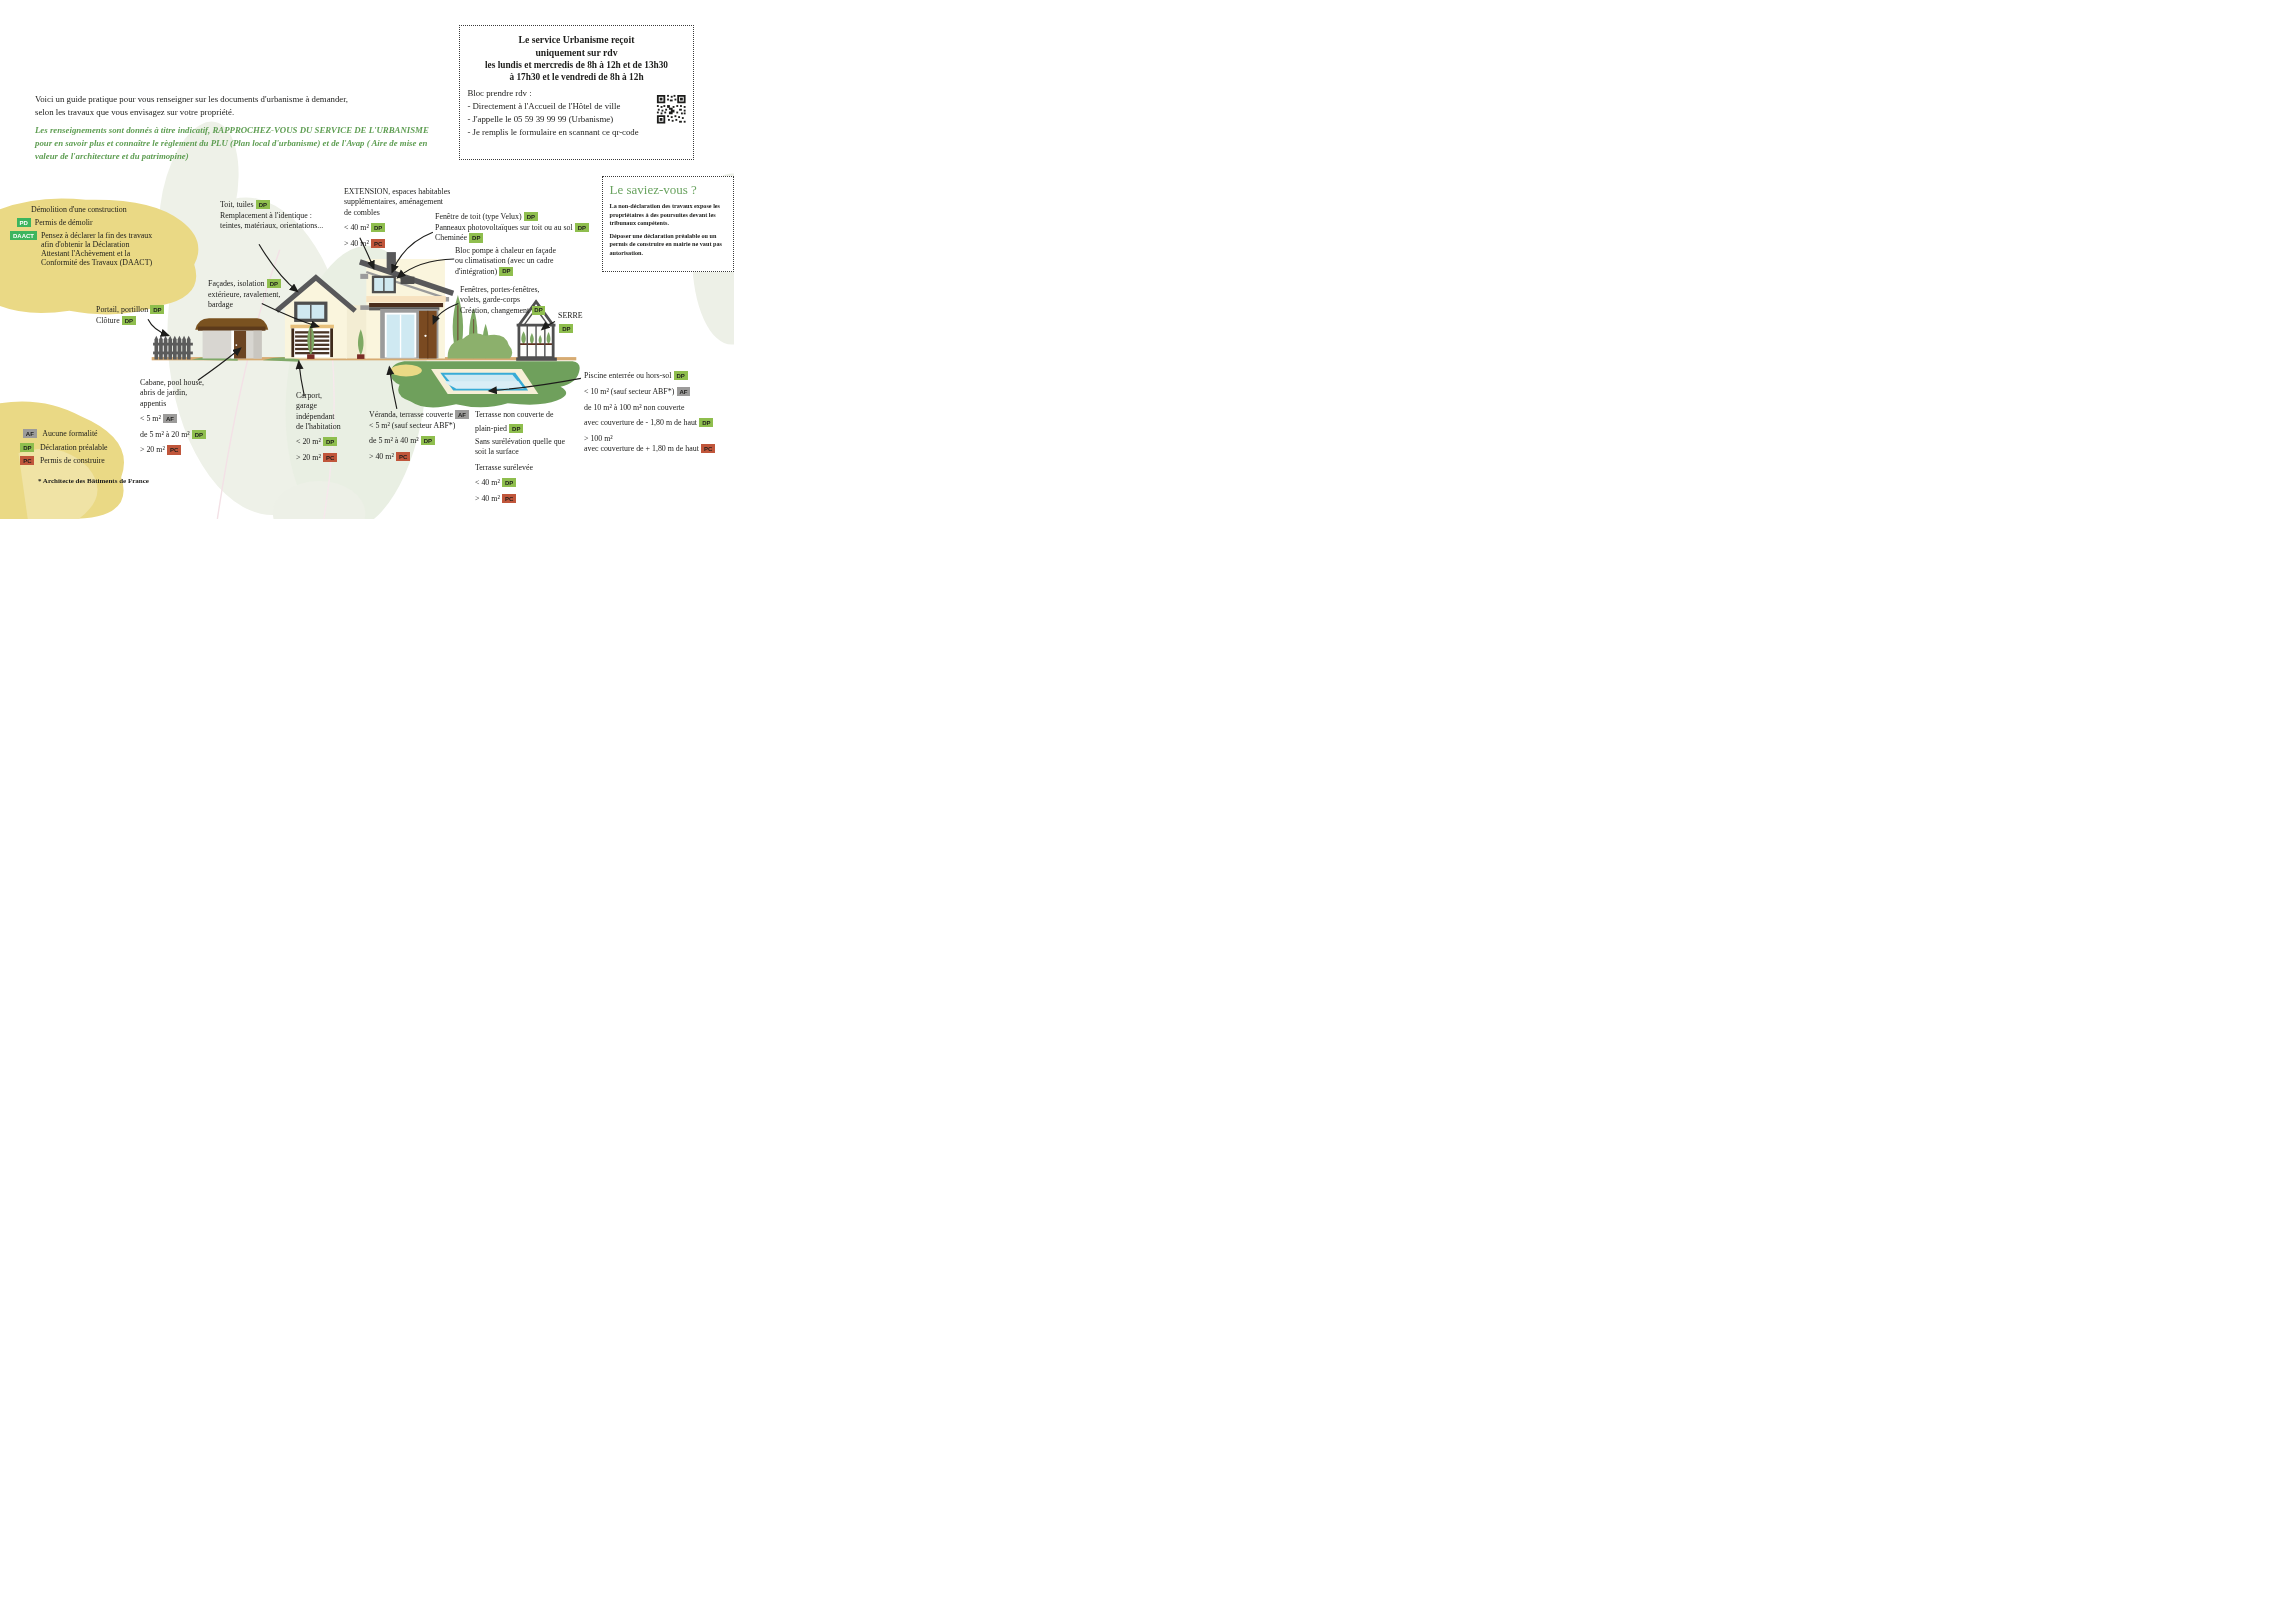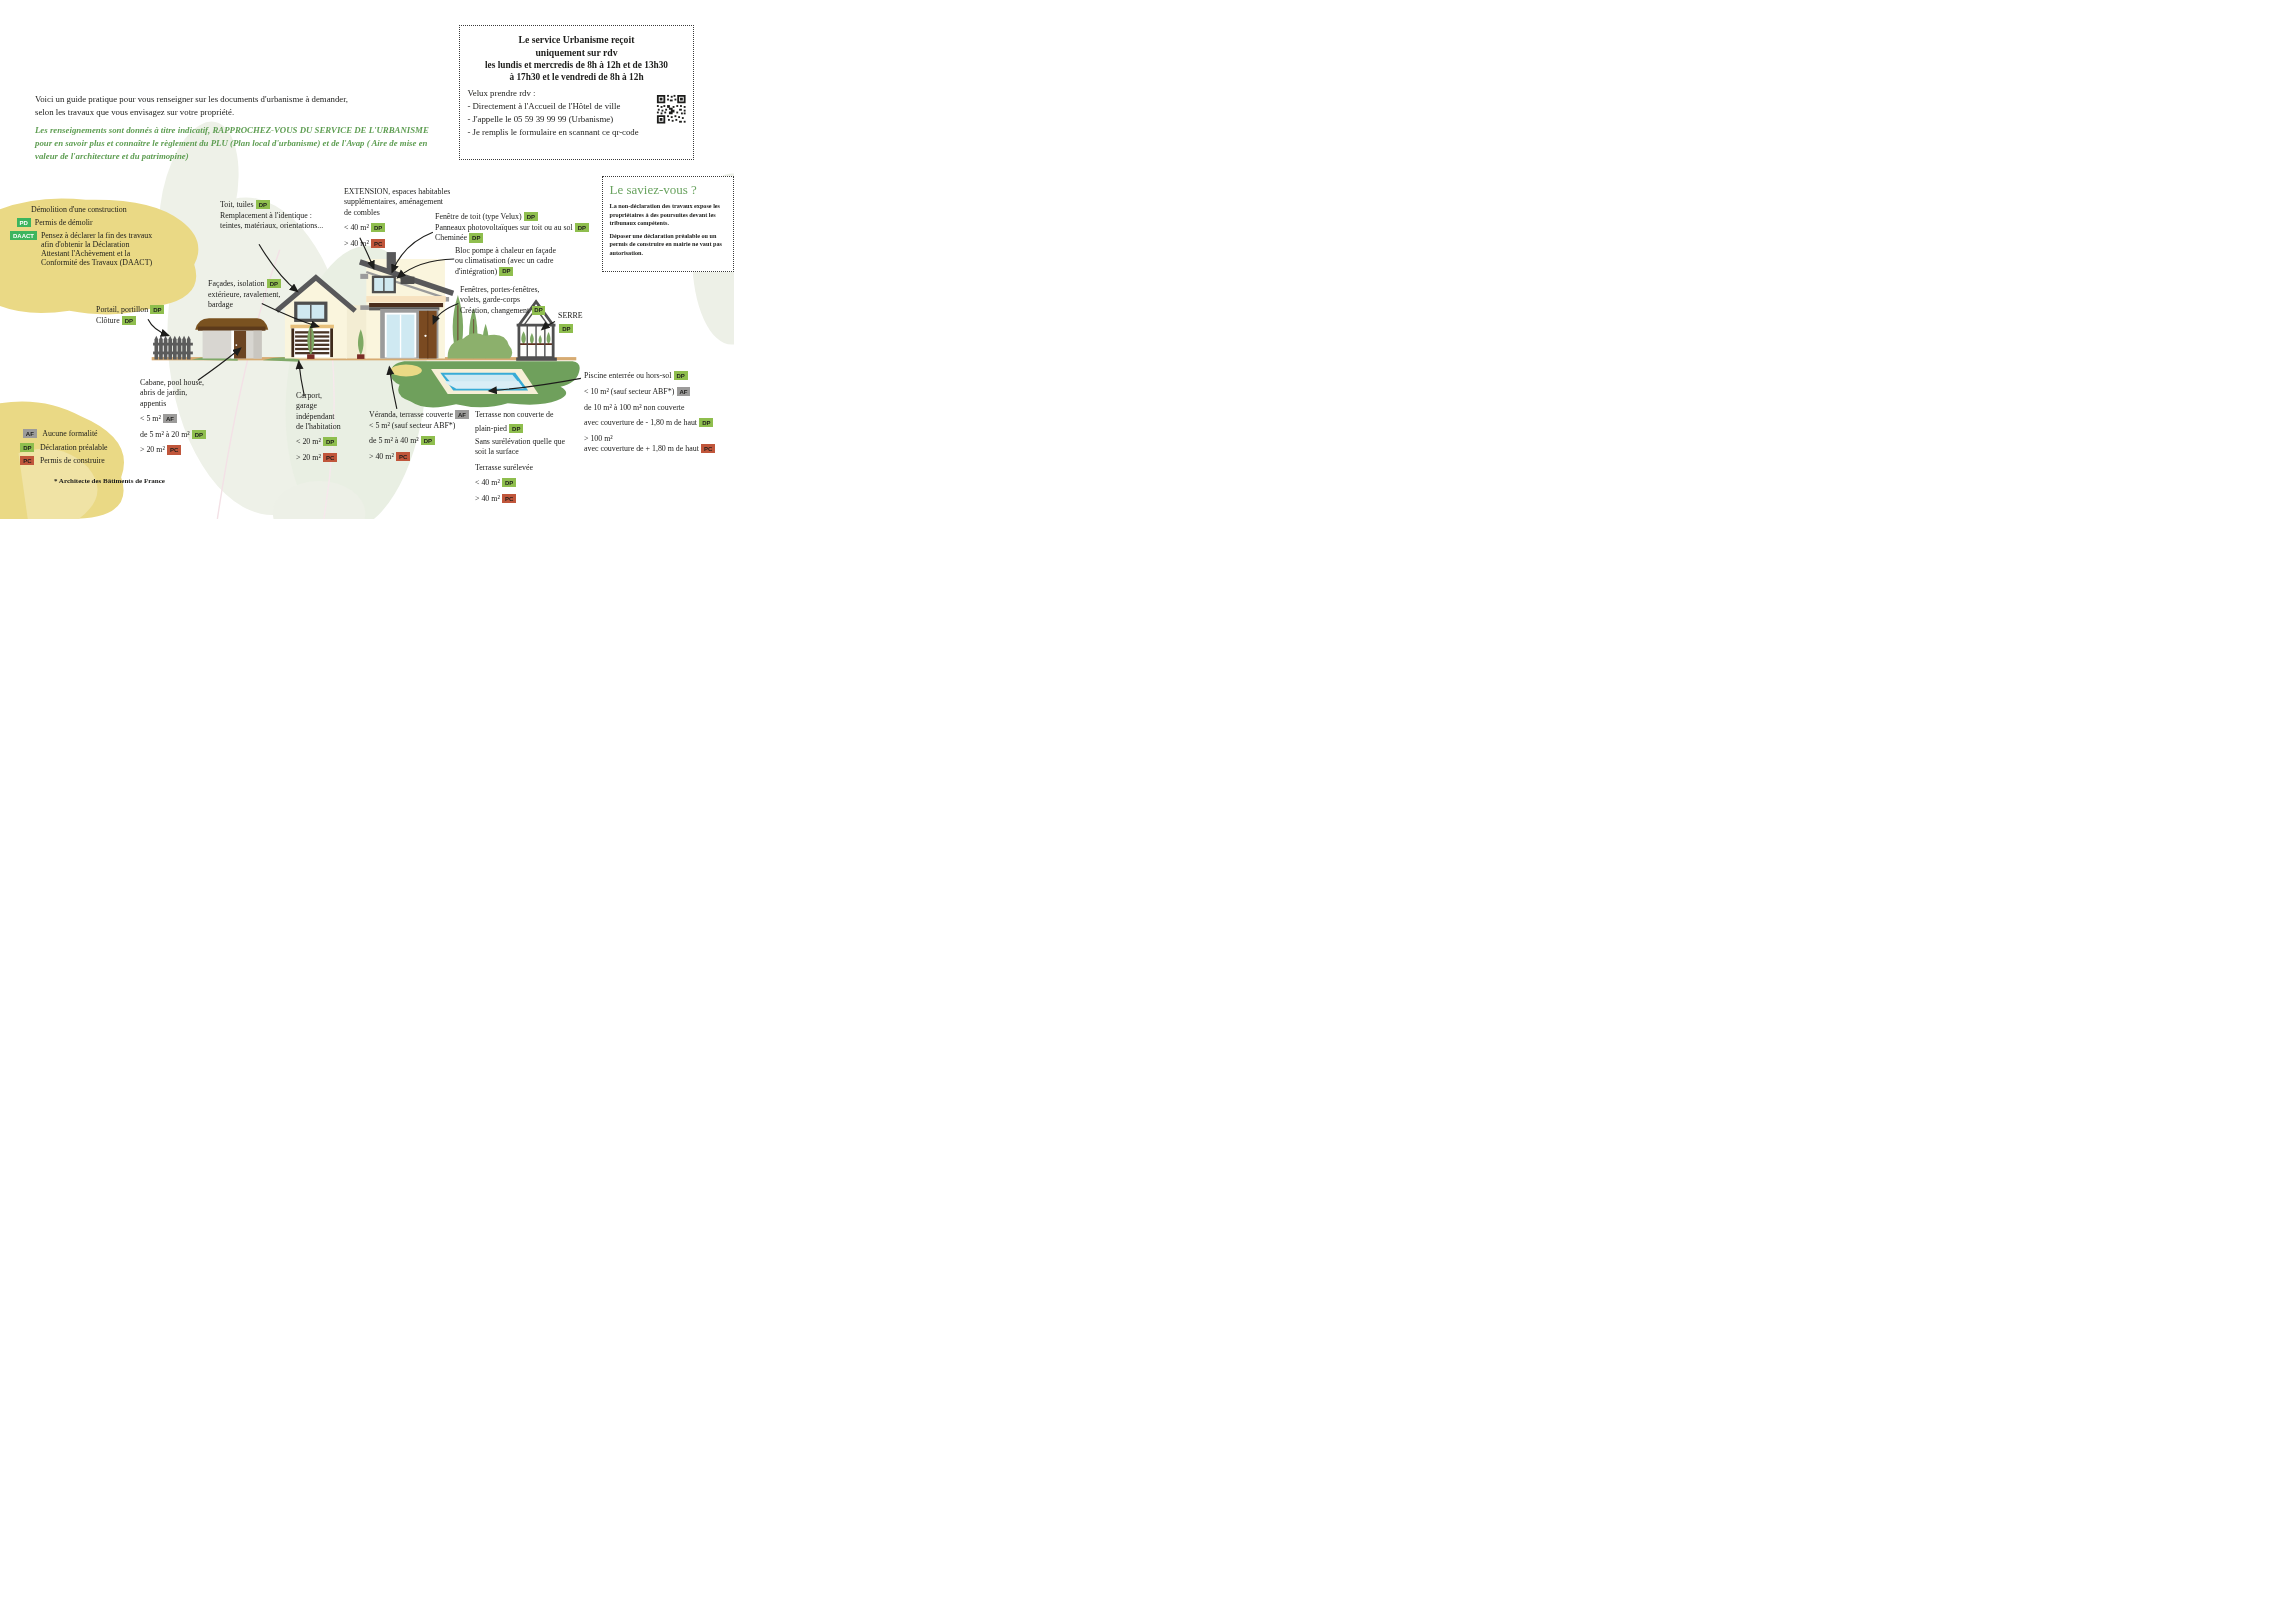--- a/index.html
+++ b/index.html
@@ -207,21 +207,21 @@
     <div>selon les travaux que vous envisagez sur votre propriété.</div>
   </div>
   <div class="abs notice">Les renseignements sont donnés à titre indicatif, RAPPROCHEZ-VOUS DU SERVICE DE L'URBANISME pour en savoir plus et connaître le règlement du PLU (Plan local d'urbanisme) et de l'Avap ( Aire de mise en valeur de l'architecture et du patrimopine)</div>
 
   <div class="abs info-box">
     <div class="t">Le service Urbanisme reçoit</div>
     <div class="t">uniquement sur rdv</div>
     <div class="s">les lundis et mercredis de 8h à 12h et de 13h30</div>
     <div class="s">à 17h30 et le vendredi de 8h à 12h</div>
     <div class="b">
-      <div>Velux prendre rdv :</div>
+      <div>Bloc prendre rdv :</div>
       <div style="width:178px;">- Directement à l'Accueil de l'Hôtel de ville</div>
       <div>- J'appelle le 05 59 39 99 99 (Urbanisme)</div>
       <div>- Je remplis le formulaire en scannant ce qr-code</div>
     </div>
     <svg class="qr" viewBox="0 0 33 33">
       <rect x="0" y="0" width="33" height="33" fill="#ffffff"></rect>
       <g fill="#1d1d1b">
         <path d="M1,1 h9 v9 h-9 z M3,3 v5 h5 v-5 z" fill-rule="evenodd"></path>
           <rect x="4" y="4" width="3" height="3"></rect>
         <path d="M23,1 h9 v9 h-9 z M25,3 v5 h5 v-5 z" fill-rule="evenodd"></path>
@@ -386,16 +386,16 @@
     <span>Aucune formalité</span>
   </div>
   <div class="abs legend-row" style="left:20.4px;top:443px;">
     <span class="badge dp" style="margin:0;">DP</span>
     <span>Déclaration préalable</span>
   </div>
   <div class="abs legend-row" style="left:20.4px;top:456px;">
     <span class="badge pc" style="margin:0;">PC</span>
     <span>Permis de construire</span>
   </div>
-  <div class="abs foot" style="left:38px;top:477px;margin-left:16px;">* Architecte des Bâtiments de France</div>
+  <div class="abs foot" style="left:38px;top:477px;">* Architecte des Bâtiments de France</div>
 
 </div>
 
 
 </body></html>

